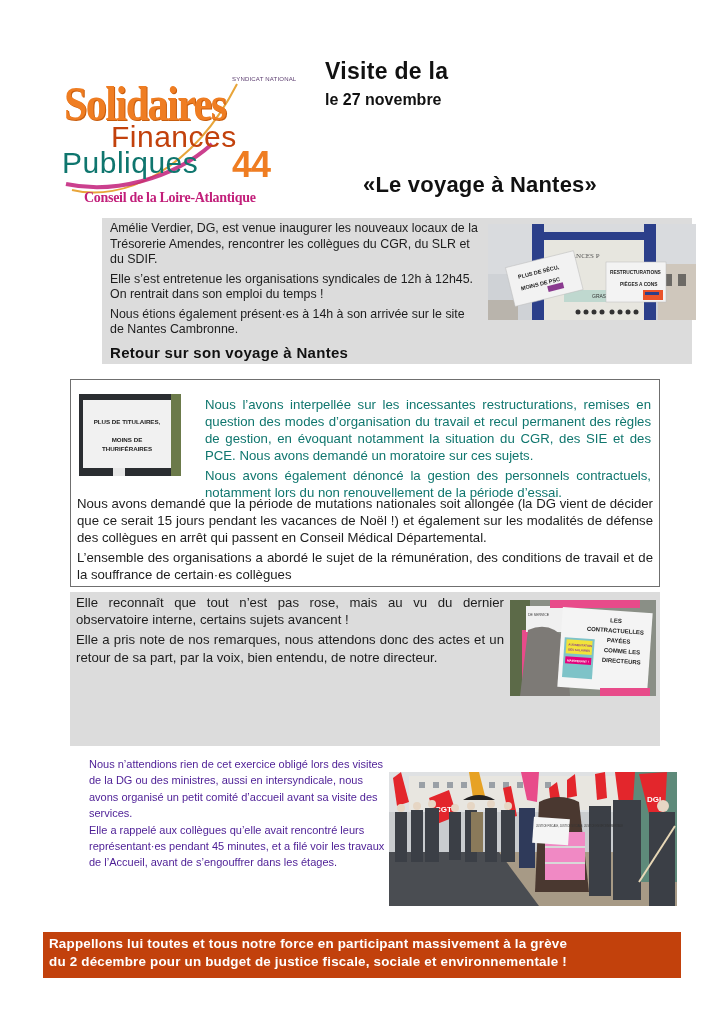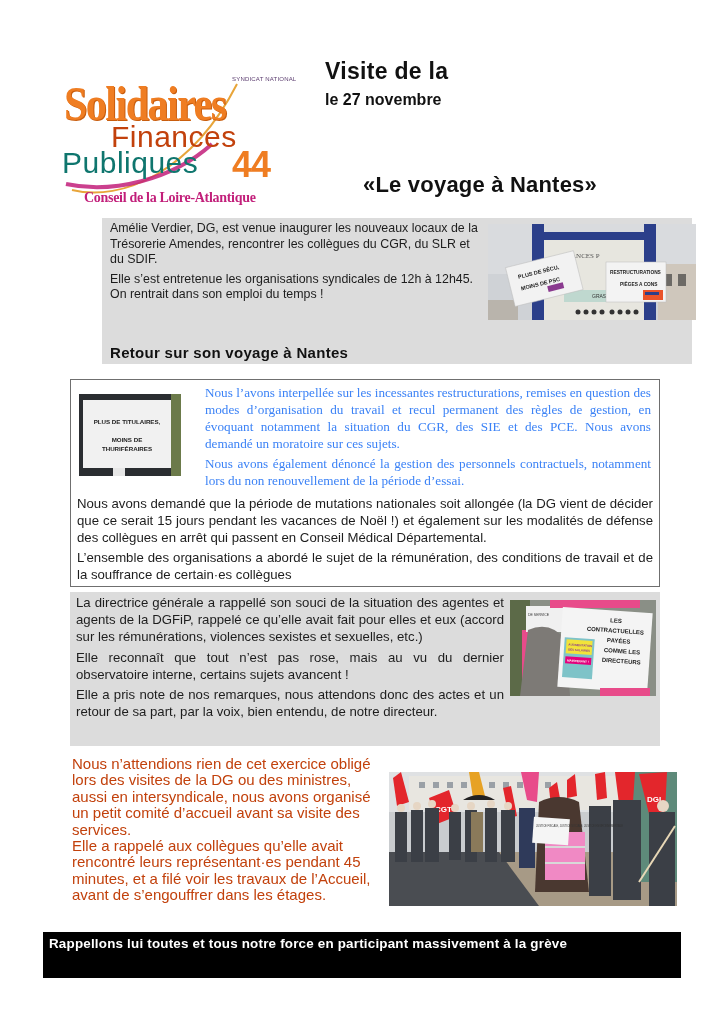--- a/index.html
+++ b/index.html
@@ -29,37 +29,37 @@
   
   .box1 { left:70px; top:218px; width:590px; height:146px; background:#dcdcdc;margin-left:32px; }
   .box1 .text { position:absolute; left:8px; top:3px; width:370px; font-size:12.4px; line-height:15.5px; color:#1d1d1d; }
   .box1 .text p { margin:0 0 4px 0; }
   .box1 .heading { position:absolute; left:8px; top:126px; font-size:15px; font-weight:bold; color:#111; letter-spacing:0.3px; }
   .photo1 { position:absolute; left:8px; top:6px; width:208px; height:96px; overflow:hidden; }
 
   
   .box2 { left:70px; top:379px; width:588px; height:206px; border:1px solid #6f6f6f; background:#fff; }
   .box2 .photo2 { position:absolute; left:8px; top:14px; width:102px; height:82px; overflow:hidden; }
-  .box2 .p-right { position:absolute; left:134px; top:4px; width:446px; font-size:13.2px; line-height:17px; text-align:justify; color:#3b82f6;font-family:Liberation Serif, serif; }
+  .box2 .p-right { position:absolute; left:134px; top:16px; width:446px; font-size:13.2px; line-height:17px; text-align:justify; color:#0f766e; }
   .box2 .p-right p { margin:0 0 3px 0; }
   .box2 .p-full { position:absolute; left:6px; top:115px; width:576px; font-size:13.2px; line-height:17px; text-align:justify; color:#1d1d1d; }
   .box2 .p-full p { margin:0 0 3px 0; }
 
   
   .box3 { left:70px; top:592px; width:590px; height:154px; background:#dcdcdc; }
   .box3 .text { position:absolute; left:6px; top:2px; width:428px; font-size:13.2px; line-height:17.2px; text-align:justify; color:#1d1d1d; }
   .box3 .text p { margin:0 0 3px 0; }
   .box3 .photo3 { position:absolute; left:440px; top:8px; width:146px; height:96px; overflow:hidden; }
 
   
-  .text4 { left:72px; top:756px; width:300px; font-size:15px; line-height:16.4px; color:#c2410c; }
+  .text4 { left:89px; top:756px; width:300px; font-size:11px; line-height:16.4px; color:#4c1d95; }
   .photo4 { left:389px; top:772px; width:288px; height:134px; overflow:hidden; }
 
   
-  .banner { left:43px; top:932px; width:638px; height:46px; background:#000000; color:#fff;
+  .banner { left:43px; top:932px; width:638px; height:46px; background:#c2410c; color:#fff;
             font-size:13.4px; font-weight:bold; line-height:18px; padding:3px 6px; box-sizing:border-box; letter-spacing:0.2px; }
 
   svg { display:block; }
 </style>
 </head>
 <body>
 
 <div class="abs logo">
   <svg class="swoosh" width="212" height="150">
     <path d="M10 128 C 60 140, 130 110, 175 22" stroke="#e8a53a" stroke-width="2" fill="none"></path>
@@ -76,20 +76,21 @@
 <div class="abs title-block">
   <div class="title-main">Visite de la</div>
   <div class="title-date">le 27 novembre</div>
 </div>
 <div class="abs title-sub">«Le voyage à Nantes»</div>
 
 <div class="abs box1">
   <div class="text">
     <p>Amélie Verdier, DG, est venue inaugurer les nouveaux locaux de la Trésorerie Amendes, rencontrer les collègues du CGR, du SLR et du SDIF.</p>
     <p>Elle s’est entretenue les organisations syndicales de 12h à 12h45. On rentrait dans son emploi du temps !</p>
+    <p>Nous étions également présent·es à 14h à son arrivée sur le site de Nantes Cambronne.</p>
   </div>
   <div class="heading">Retour sur son voyage à Nantes</div>
   <div style="position:absolute; left:378px; top:0; width:212px; height:110px;">
     <div class="photo1">
       <svg width="208" height="96" viewBox="0 0 208 96">
         <rect width="208" height="96" fill="#cfd2d6"></rect>
         <rect x="0" y="0" width="208" height="50" fill="#d9dbde"></rect>
         <rect x="170" y="40" width="38" height="56" fill="#cfc7bc"></rect>
         <rect x="176" y="50" width="8" height="12" fill="#6d6a66"></rect>
         <rect x="190" y="50" width="8" height="12" fill="#6d6a66"></rect>
@@ -144,21 +145,20 @@
     <p>Nous avons également dénoncé la gestion des personnels contractuels, notamment lors du non renouvellement de la période d’essai.</p>
   </div>
   <div class="p-full">
     <p>Nous avons demandé que la période de mutations nationales soit allongée (la DG vient de décider que ce serait 15 jours pendant les vacances de Noël !) et également sur les modalités de défense des collègues en arrêt qui passent en Conseil Médical Départemental.</p>
     <p>L’ensemble des organisations a abordé le sujet de la rémunération, des conditions de travail et de la souffrance de certain·es collègues</p>
   </div>
 </div>
 
 <div class="abs box3">
   <div class="text">
-    <p>La directrice générale a rappellé son souci de la situation des agentes et agents de la DGFiP, rappelé ce qu’elle avait fait pour elles et eux (accord sur les rémunérations, violences sexistes et sexuelles, etc.)</p>
     <p>Elle reconnaît que tout n’est pas rose, mais au vu du dernier observatoire interne, certains sujets avancent !</p>
     <p>Elle a pris note de nos remarques, nous attendons donc des actes et un retour de sa part, par la voix, bien entendu, de notre directeur.</p>
   </div>
   <div class="photo3">
     <svg width="146" height="96" viewBox="0 0 146 96">
       <rect width="146" height="96" fill="#8a8f86"></rect>
       <rect x="0" y="0" width="20" height="96" fill="#5c6a48"></rect>
       <rect x="12" y="30" width="18" height="50" fill="#e84b8a"></rect>
       <rect x="16" y="6" width="38" height="26" fill="#f0f0f0"></rect>
       <text x="18" y="16" font-size="3.5" fill="#333" font-family="Liberation Sans, sans-serif">DE SERVICE</text>
@@ -253,13 +253,14 @@
     <rect x="156" y="74" width="40" height="2" fill="#d8d8d8"></rect>
     <rect x="156" y="90" width="40" height="2" fill="#d8d8d8"></rect>
     <rect x="144" y="46" width="36" height="26" fill="#f5f5f5" transform="rotate(4 162 59)"></rect>
     <text x="147" y="55" font-size="2.6" fill="#333" font-family="Liberation Sans, sans-serif">JUSTICE FISCALE, JUSTICE SOCIALE, JUSTICE ENVIRONNEMENTALE</text>
     <line x1="250" y1="110" x2="286" y2="54" stroke="#e7d7b6" stroke-width="2"></line>
   </svg>
 </div>
 
 <div class="abs banner">
   <div>Rappellons lui toutes et tous notre force en participant massivement à la grève</div>
+  <div>du 2 décembre pour un budget de justice fiscale, sociale et environnementale !</div>
 </div>
 
 </body></html>

